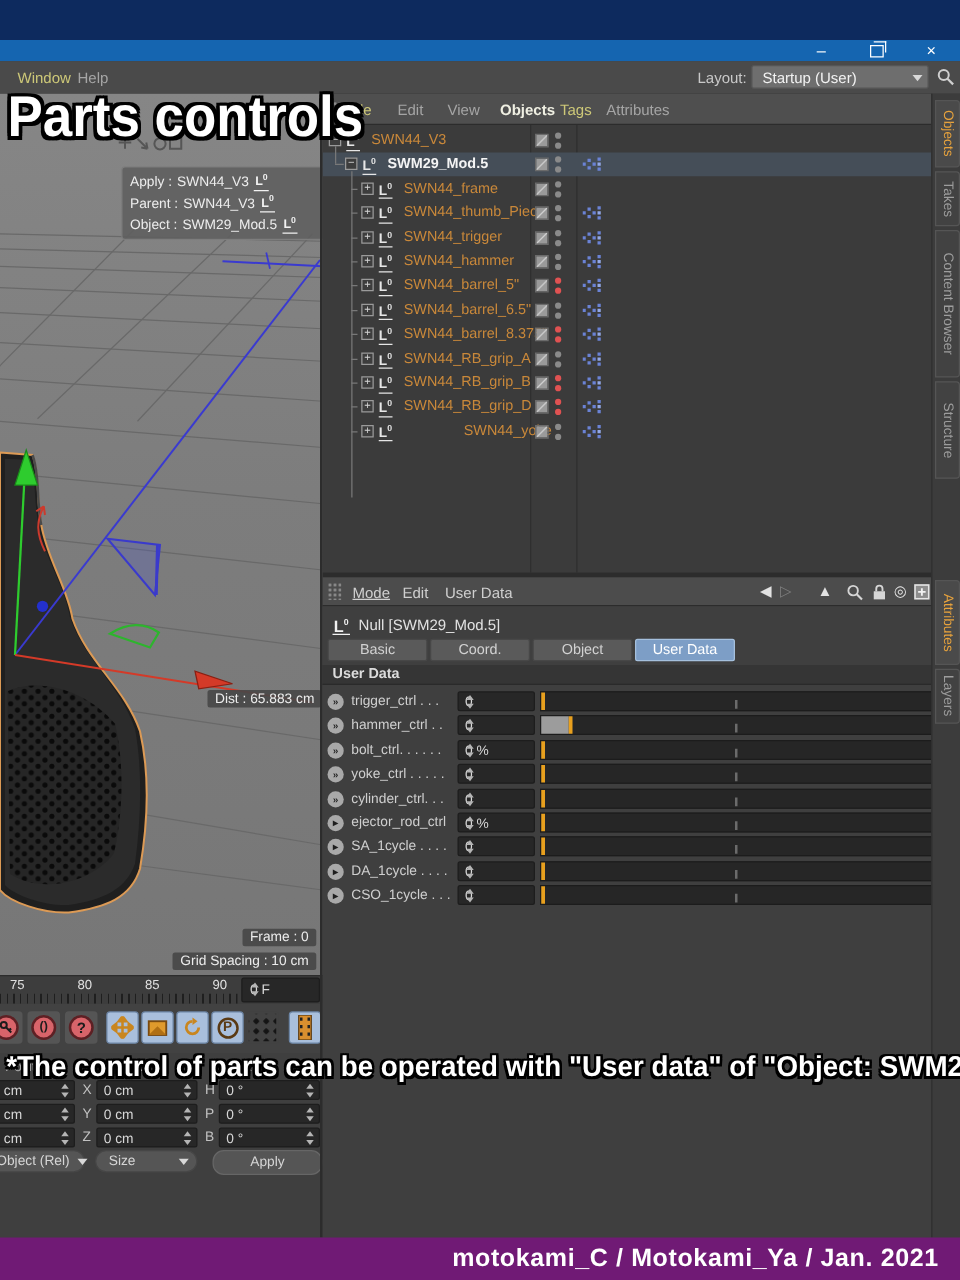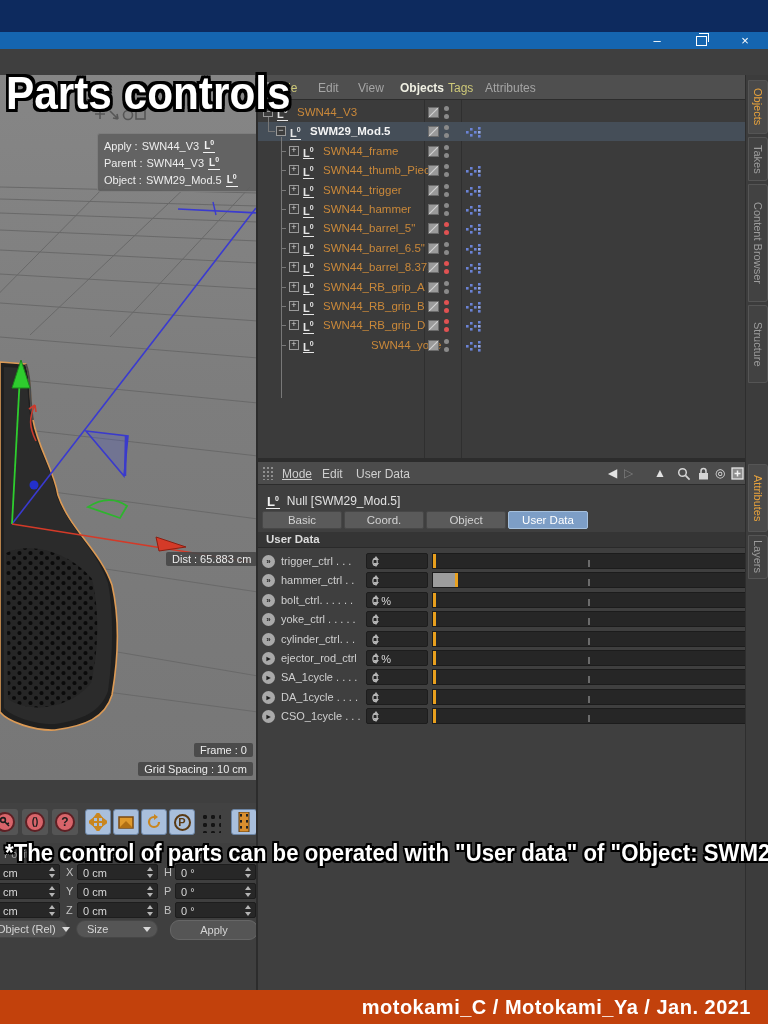--- a/index.html
+++ b/index.html
@@ -116,37 +116,50 @@
   .side-tab.active{background:#4a4a4a;color:#e8a33d;}
   
   .outline-big{color:#fff;font-weight:bold;
     text-shadow:-3px -3px 0 #000,3px -3px 0 #000,-3px 3px 0 #000,3px 3px 0 #000,
                 -3px 0 0 #000,3px 0 0 #000,0 -3px 0 #000,0 3px 0 #000;}
   .outline-sm{color:#fff;font-weight:bold;
     text-shadow:-2px -2px 0 #000,2px -2px 0 #000,-2px 2px 0 #000,2px 2px 0 #000,
                 -2px 0 0 #000,2px 0 0 #000,0 -2px 0 #000,0 2px 0 #000;}
   .title-overlay{left:6px;top:66px;font-size:46px;letter-spacing:0;transform:scaleX(.92);transform-origin:left;z-index:60;white-space:nowrap;}
   .caption-overlay{left:5px;top:840px;font-size:23px;transform:scaleX(.965);transform-origin:left;z-index:60;white-space:nowrap;}
-  .navy-bottom{left:0;top:990px;width:768px;height:34px;background:#c2410c;z-index:40;}
+  .navy-bottom{left:0;top:990px;width:768px;height:34px;background:#701a75;z-index:40;}
   .credit{position:absolute;right:17px;top:6px;font-size:20px;font-weight:bold;color:#fff;letter-spacing:.5px;white-space:nowrap;}
   .vdiv{left:256px;top:75px;width:2px;height:915px;background:#2c2c2c;}
   .hdiv{left:258px;top:458px;width:510px;height:4px;background:#2c2c2c;}
 </style>
 </head>
 <body>
 
 <div id="root">
 
   <div class="abs navy-top"></div>
   <div class="abs titlebar">
     <div class="win-btn" style="left:642px;">–</div>
     <div class="win-btn" style="left:686px;">
         <span class="restore-glyph"></span>
       </div>
     <div class="win-btn" style="left:730px;">×</div>
+  </div>
+  <div class="abs appmenu">
+    <span class="mi accent" style="left:14px;">Window</span>
+    <span class="mi dim" style="left:62px;">Help</span>
+    <span class="layout-label">Layout:</span>
+    <div class="layout-dd">
+      <span>Startup (User)</span>
+      <span class="dd-caret"></span>
+    </div>
+    <svg class="abs" style="left:749px;top:5px;" width="15" height="15">
+      <circle cx="6" cy="6" r="4" fill="none" stroke="#cfcfcf" stroke-width="1.6"></circle>
+      <line x1="9" y1="9" x2="13.5" y2="13.5" stroke="#cfcfcf" stroke-width="1.8"></line>
+    </svg>
   </div>
 
   <div class="abs viewport">
     <svg width="258" height="705">
       <defs>
         <pattern id="stip" width="11" height="10" patternUnits="userSpaceOnUse">
           <circle cx="3" cy="3" r="2.1" fill="#0a0a0a"></circle>
           <circle cx="8.5" cy="8" r="2.1" fill="#0a0a0a"></circle>
         </pattern>
       </defs>
@@ -222,20 +235,31 @@
         <span>Object :</span>
         <span>SWM29_Mod.5</span>
         <span class="null-chip">L<sup>0</sup></span>
       </div>
     </div>
     <div class="vp-box" style="left:166px;top:477px;">Dist : 65.883 cm</div>
     <div class="vp-box" style="right:5px;top:668px;">Frame : 0</div>
     <div class="vp-box" style="right:5px;top:687px;">Grid Spacing : 10 cm</div>
   </div>
 
+  <div class="abs timeline">
+    <span class="tl-num" style="left:8px;">75</span>
+    <span class="tl-num" style="left:62px;">80</span>
+    <span class="tl-num" style="left:116px;">85</span>
+    <span class="tl-num" style="left:170px;">90</span>
+    <div class="tl-ticks"></div>
+    <div class="field tl-field">
+      <span>0 F</span>
+      <span class="spin"></span>
+    </div>
+  </div>
 
   <div class="abs toolbar">
     <div class="tb-btn" style="left:-8px;">
       <span class="rec-circle">
         <svg width="12" height="12">
             <circle cx="4" cy="4" r="2.4" fill="none" stroke="#1c1c1c" stroke-width="1.6"></circle>
             <path d="M6,6 l4,4 M8,8 l2,-1" stroke="#1c1c1c" stroke-width="1.6" fill="none"></path>
           </svg>
       </span>
     </div>

